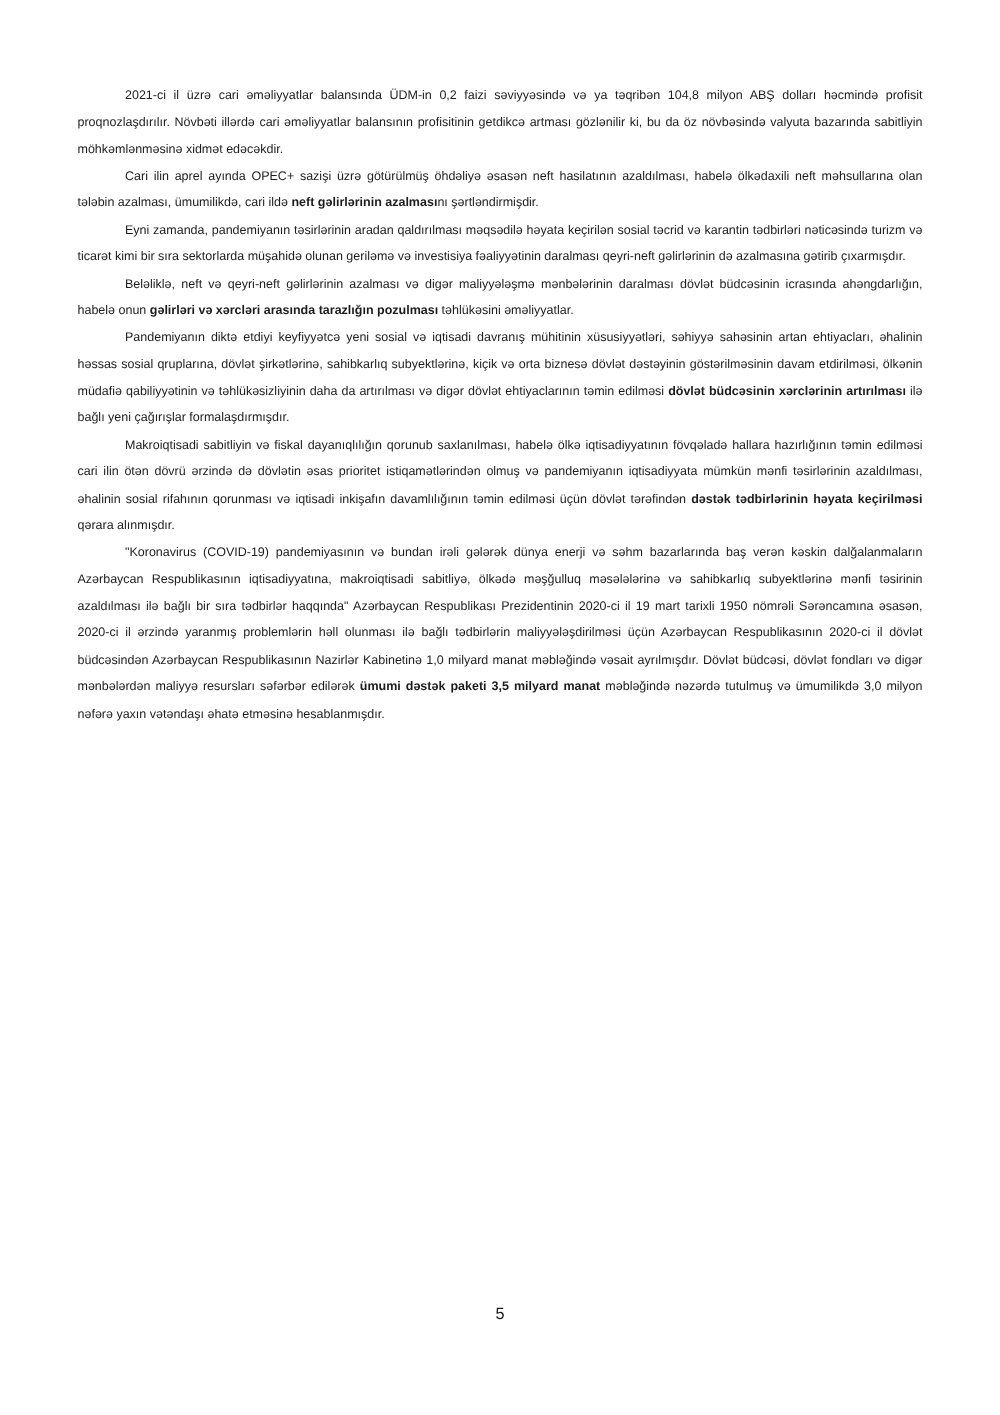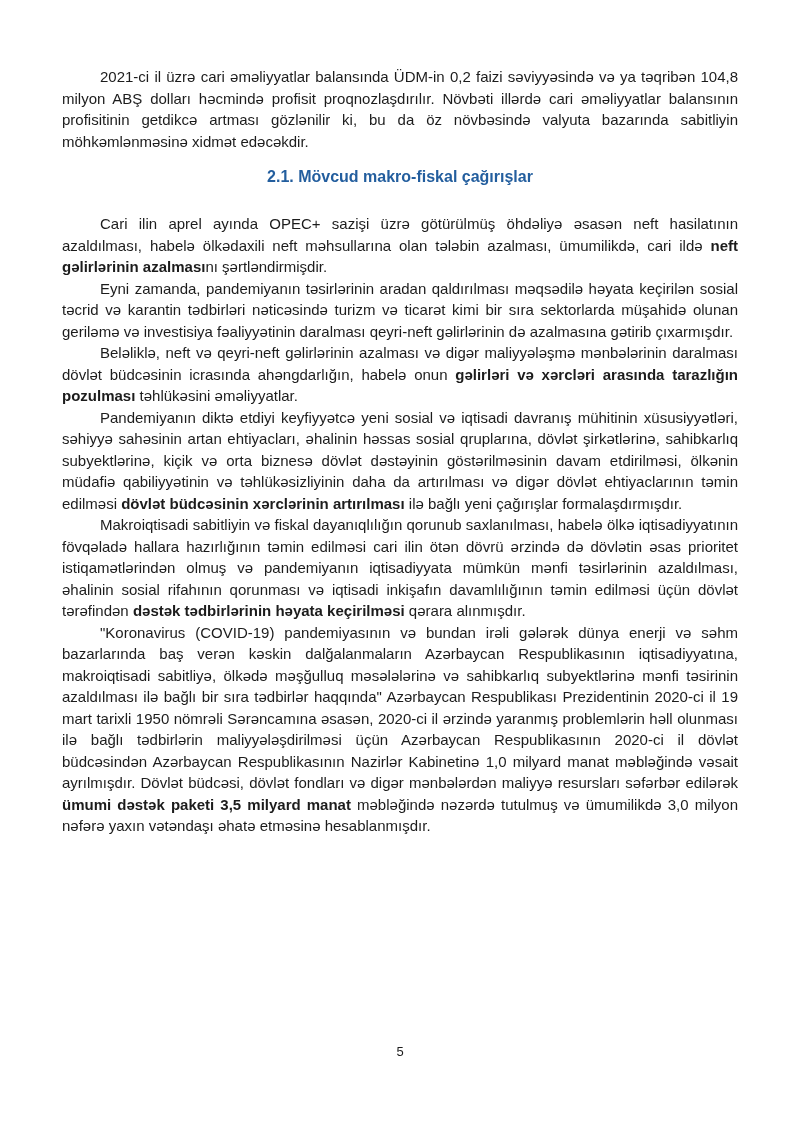--- a/index.html
+++ b/index.html
@@ -18,21 +18,21 @@
     overflow: hidden;
   }
   .content {
     position: absolute;
     top: 66px;
     left: 62px;
     right: 62px;
   }
   p.body-para {
     margin: 0;
-    font-size: 15px;
+    font-size: 10px;
     line-height: 21.5px;
     text-align: justify;
     text-indent: 38px;
     color: #1c1c1c;
   }
   p.body-para b { font-weight: bold; }
   .heading {
     font-weight: bold;
     text-align: center;
     color: #235e9e;
@@ -58,21 +58,20 @@
     font-size: 13px;
     color: #1c1c1c;
   }
 </style>
 </head>
 <body>
 
 <div class="page">
   <main class="content">
     <p class="body-para"><span>2021-ci il üzrə cari əməliyyatlar balansında ÜDM-in 0,2 faizi səviyyəsində və ya təqribən 104,8 milyon ABŞ dolları həcmində profisit proqnozlaşdırılır. Növbəti illərdə cari əməliyyatlar balansının profisitinin getdikcə artması gözlənilir ki, bu da öz növbəsində valyuta bazarında sabitliyin möhkəmlənməsinə xidmət edəcəkdir.</span></p>
-    <h2 class="heading" style="color: rgb(35, 94, 158);">2.1. Mövcud makro-fiskal çağırışlar</h2>
     <p class="body-para"><span>Cari ilin aprel ayında OPEC+ sazişi üzrə götürülmüş öhdəliyə əsasən neft hasilatının azaldılması, habelə ölkədaxili neft məhsullarına olan tələbin azalması, ümumilikdə, cari ildə </span><b>neft gəlirlərinin azalması</b><span>nı şərtləndirmişdir.</span></p>
     <p class="body-para"><span>Eyni zamanda, pandemiyanın təsirlərinin aradan qaldırılması məqsədilə həyata keçirilən sosial təcrid və karantin tədbirləri nəticəsində turizm və ticarət kimi bir sıra sektorlarda müşahidə olunan geriləmə və investisiya fəaliyyətinin daralması qeyri-neft gəlirlərinin də azalmasına gətirib çıxarmışdır.</span></p>
     <p class="body-para"><span>Beləliklə, neft və qeyri-neft gəlirlərinin azalması və digər maliyyələşmə mənbələrinin daralması dövlət büdcəsinin icrasında ahəngdarlığın, habelə onun </span><b>gəlirləri və xərcləri arasında tarazlığın pozulması</b><span> təhlükəsini əməliyyatlar.</span></p>
     <p class="body-para"><span>Pandemiyanın diktə etdiyi keyfiyyətcə yeni sosial və iqtisadi davranış mühitinin xüsusiyyətləri, səhiyyə sahəsinin artan ehtiyacları, əhalinin həssas sosial qruplarına, dövlət şirkətlərinə, sahibkarlıq subyektlərinə, kiçik və orta biznesə dövlət dəstəyinin göstərilməsinin davam etdirilməsi, ölkənin müdafiə qabiliyyətinin və təhlükəsizliyinin daha da artırılması və digər dövlət ehtiyaclarının təmin edilməsi </span><b>dövlət büdcəsinin xərclərinin artırılması</b><span> ilə bağlı yeni çağırışlar formalaşdırmışdır.</span></p>
     <p class="body-para"><span>Makroiqtisadi sabitliyin və fiskal dayanıqlılığın qorunub saxlanılması, habelə ölkə iqtisadiyyatının fövqəladə hallara hazırlığının təmin edilməsi cari ilin ötən dövrü ərzində də dövlətin əsas prioritet istiqamətlərindən olmuş və pandemiyanın iqtisadiyyata mümkün mənfi təsirlərinin azaldılması, əhalinin sosial rifahının qorunması və iqtisadi inkişafın davamlılığının təmin edilməsi üçün dövlət tərəfindən </span><b>dəstək tədbirlərinin həyata keçirilməsi</b><span> qərara alınmışdır.</span></p>
     <p class="body-para"><span>"Koronavirus (COVID-19) pandemiyasının və bundan irəli gələrək dünya enerji və səhm bazarlarında baş verən kəskin dalğalanmaların Azərbaycan Respublikasının iqtisadiyyatına, makroiqtisadi sabitliyə, ölkədə məşğulluq məsələlərinə və sahibkarlıq subyektlərinə mənfi təsirinin azaldılması ilə bağlı bir sıra tədbirlər haqqında" Azərbaycan Respublikası Prezidentinin 2020-ci il 19 mart tarixli 1950 nömrəli Sərəncamına əsasən, 2020-ci il ərzində yaranmış problemlərin həll olunması ilə bağlı tədbirlərin maliyyələşdirilməsi üçün Azərbaycan Respublikasının 2020-ci il dövlət büdcəsindən Azərbaycan Respublikasının Nazirlər Kabinetinə 1,0 milyard manat məbləğində vəsait ayrılmışdır. Dövlət büdcəsi, dövlət fondları və digər mənbələrdən maliyyə resursları səfərbər edilərək </span><b>ümumi dəstək paketi 3,5 milyard manat</b><span> məbləğində nəzərdə tutulmuş və ümumilikdə 3,0 milyon nəfərə yaxın vətəndaşı əhatə etməsinə hesablanmışdır.</span></p>
   </main>
   <footer class="footer">
     <span class="page-number">5</span>
   </footer>

